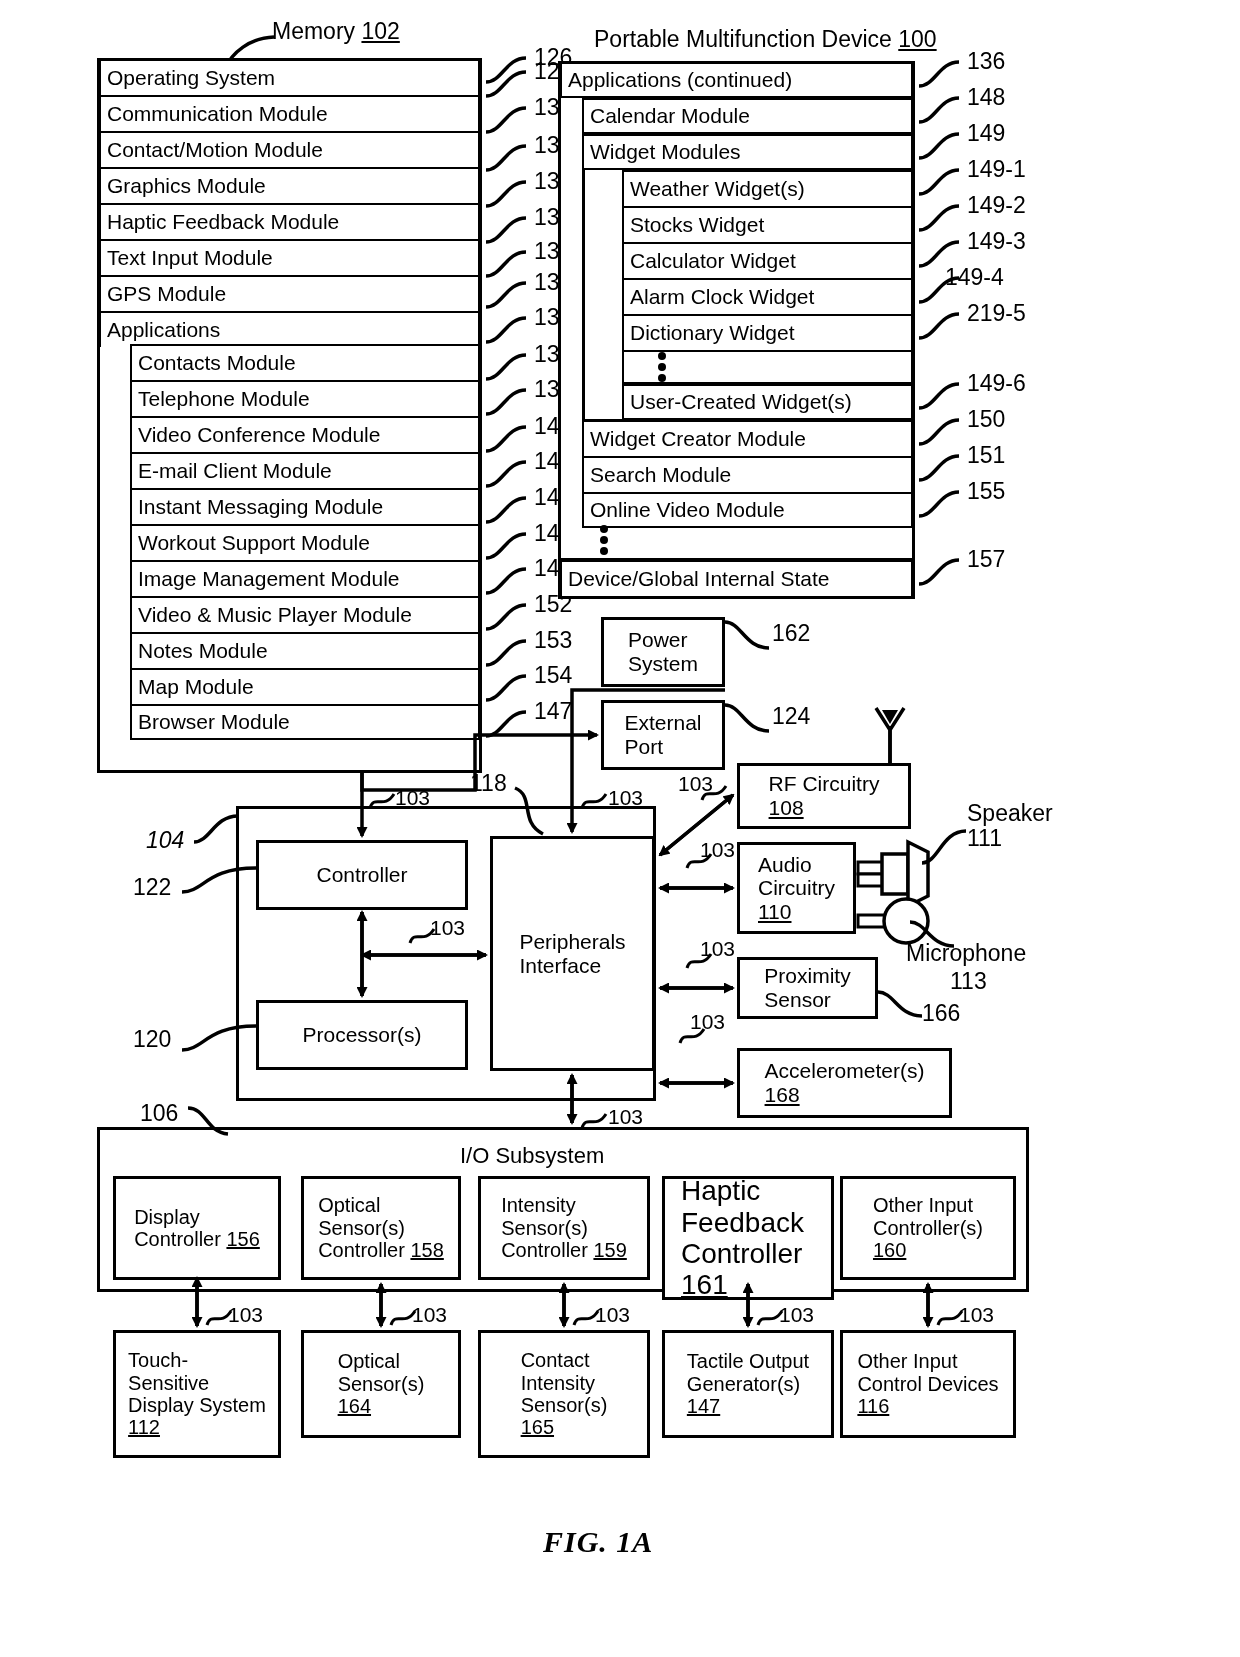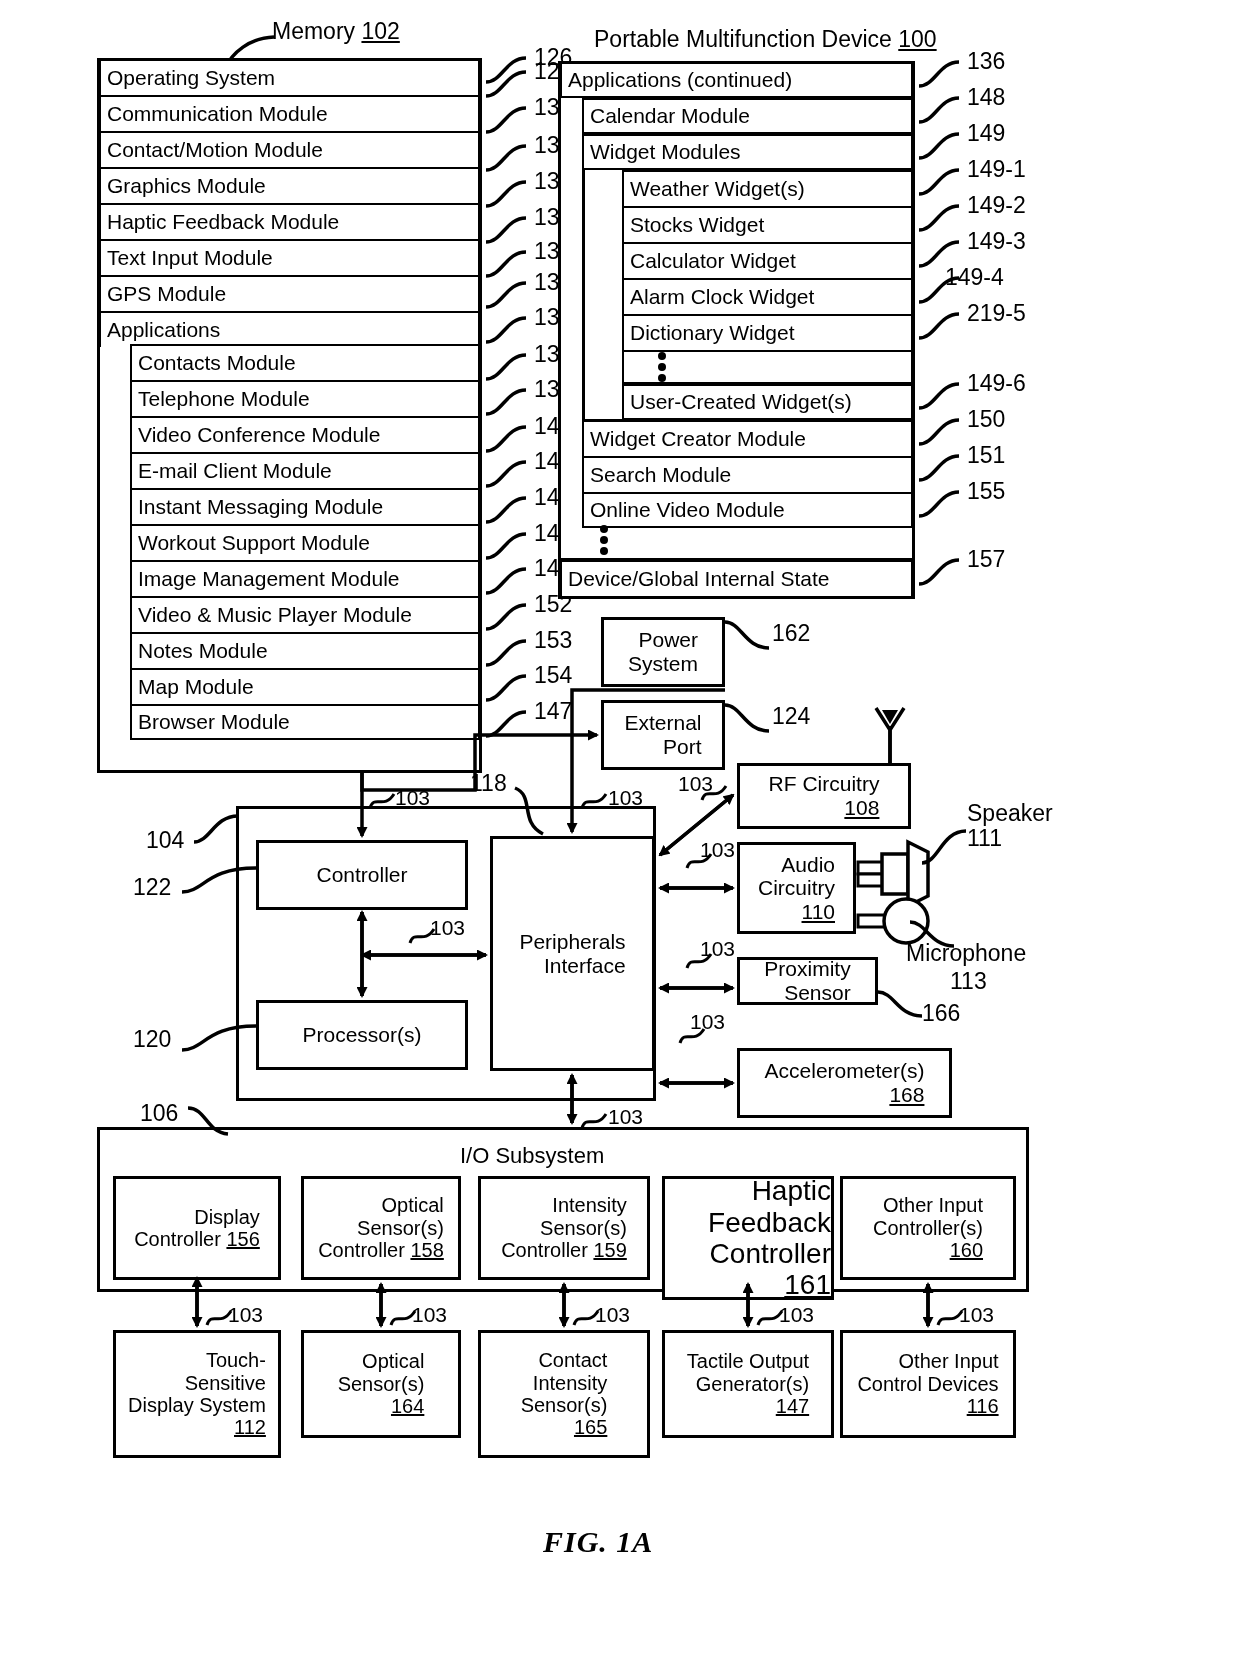--- a/index.html
+++ b/index.html
@@ -10,21 +10,21 @@
     font-family:"Liberation Sans", sans-serif;
     overflow:hidden;
   }
   .abs { position:absolute; }
 
   
   .box { position:absolute; border:3px solid #000; background:#fff; }
 
   .ctr {
     display:flex; align-items:center; justify-content:center;
-    text-align:right; line-height:1.12;
+    text-align:left; line-height:1.12;
   }
 
   
   .stack { position:absolute; }
   .row {
     border:2px solid #000; border-bottom-width:0;
     height:36px; display:flex; align-items:center;
     font-size:21px; padding-left:6px; background:#fff;
     white-space:nowrap;
   }
@@ -369,21 +369,21 @@
 </div>
 
 <div class="box ctr" style="left:737px; top:842px; width:119px; height:92px; font-size:21px;">
   <div>
     <div>Audio</div>
     <div>Circuitry</div>
     <div style="text-decoration:underline;">110</div>
   </div>
 </div>
 
-<div class="box ctr" style="left:737px; top:957px; width:141px; height:48px; font-size:21px;">
+<div class="box ctr" style="left:737px; top:957px; width:141px; height:62px; font-size:21px;">
   <div>
     <div>Proximity</div>
     <div>Sensor</div>
   </div>
 </div>
 <svg class="leader" style="left:876px; top:990px;" width="58" height="38">
   <path d="M2,2 C18,2 22,26 46,26" stroke="#000" stroke-width="3.5" fill="none"></path>
 </svg>
 <div class="refnum" style="left:922px; top:1000px;">166</div>
 
@@ -431,21 +431,21 @@
   <span>Processor(s)</span>
 </div>
 
 <div class="box ctr" style="left:490px; top:836px; width:165px; height:235px; font-size:21px;">
   <div>
     <div>Peripherals</div>
     <div>Interface</div>
   </div>
 </div>
 
-<div class="refnum" style="left:146px; top:827px;">104</div>
+<div class="refnum" style="left:146px; top:827px;font-style:italic;">104</div>
 <svg class="leader" style="left:192px; top:812px;" width="50" height="40">
   <path d="M2,30 C18,30 22,4 46,4" stroke="#000" stroke-width="3.5" fill="none"></path>
 </svg>
 
 <div class="refnum" style="left:133px; top:874px;">122</div>
 <svg class="leader" style="left:180px; top:862px;" width="80" height="38">
   <path d="M2,30 C24,30 26,6 76,6" stroke="#000" stroke-width="3.5" fill="none"></path>
 </svg>
 
 <div class="refnum" style="left:133px; top:1026px;">120</div>

